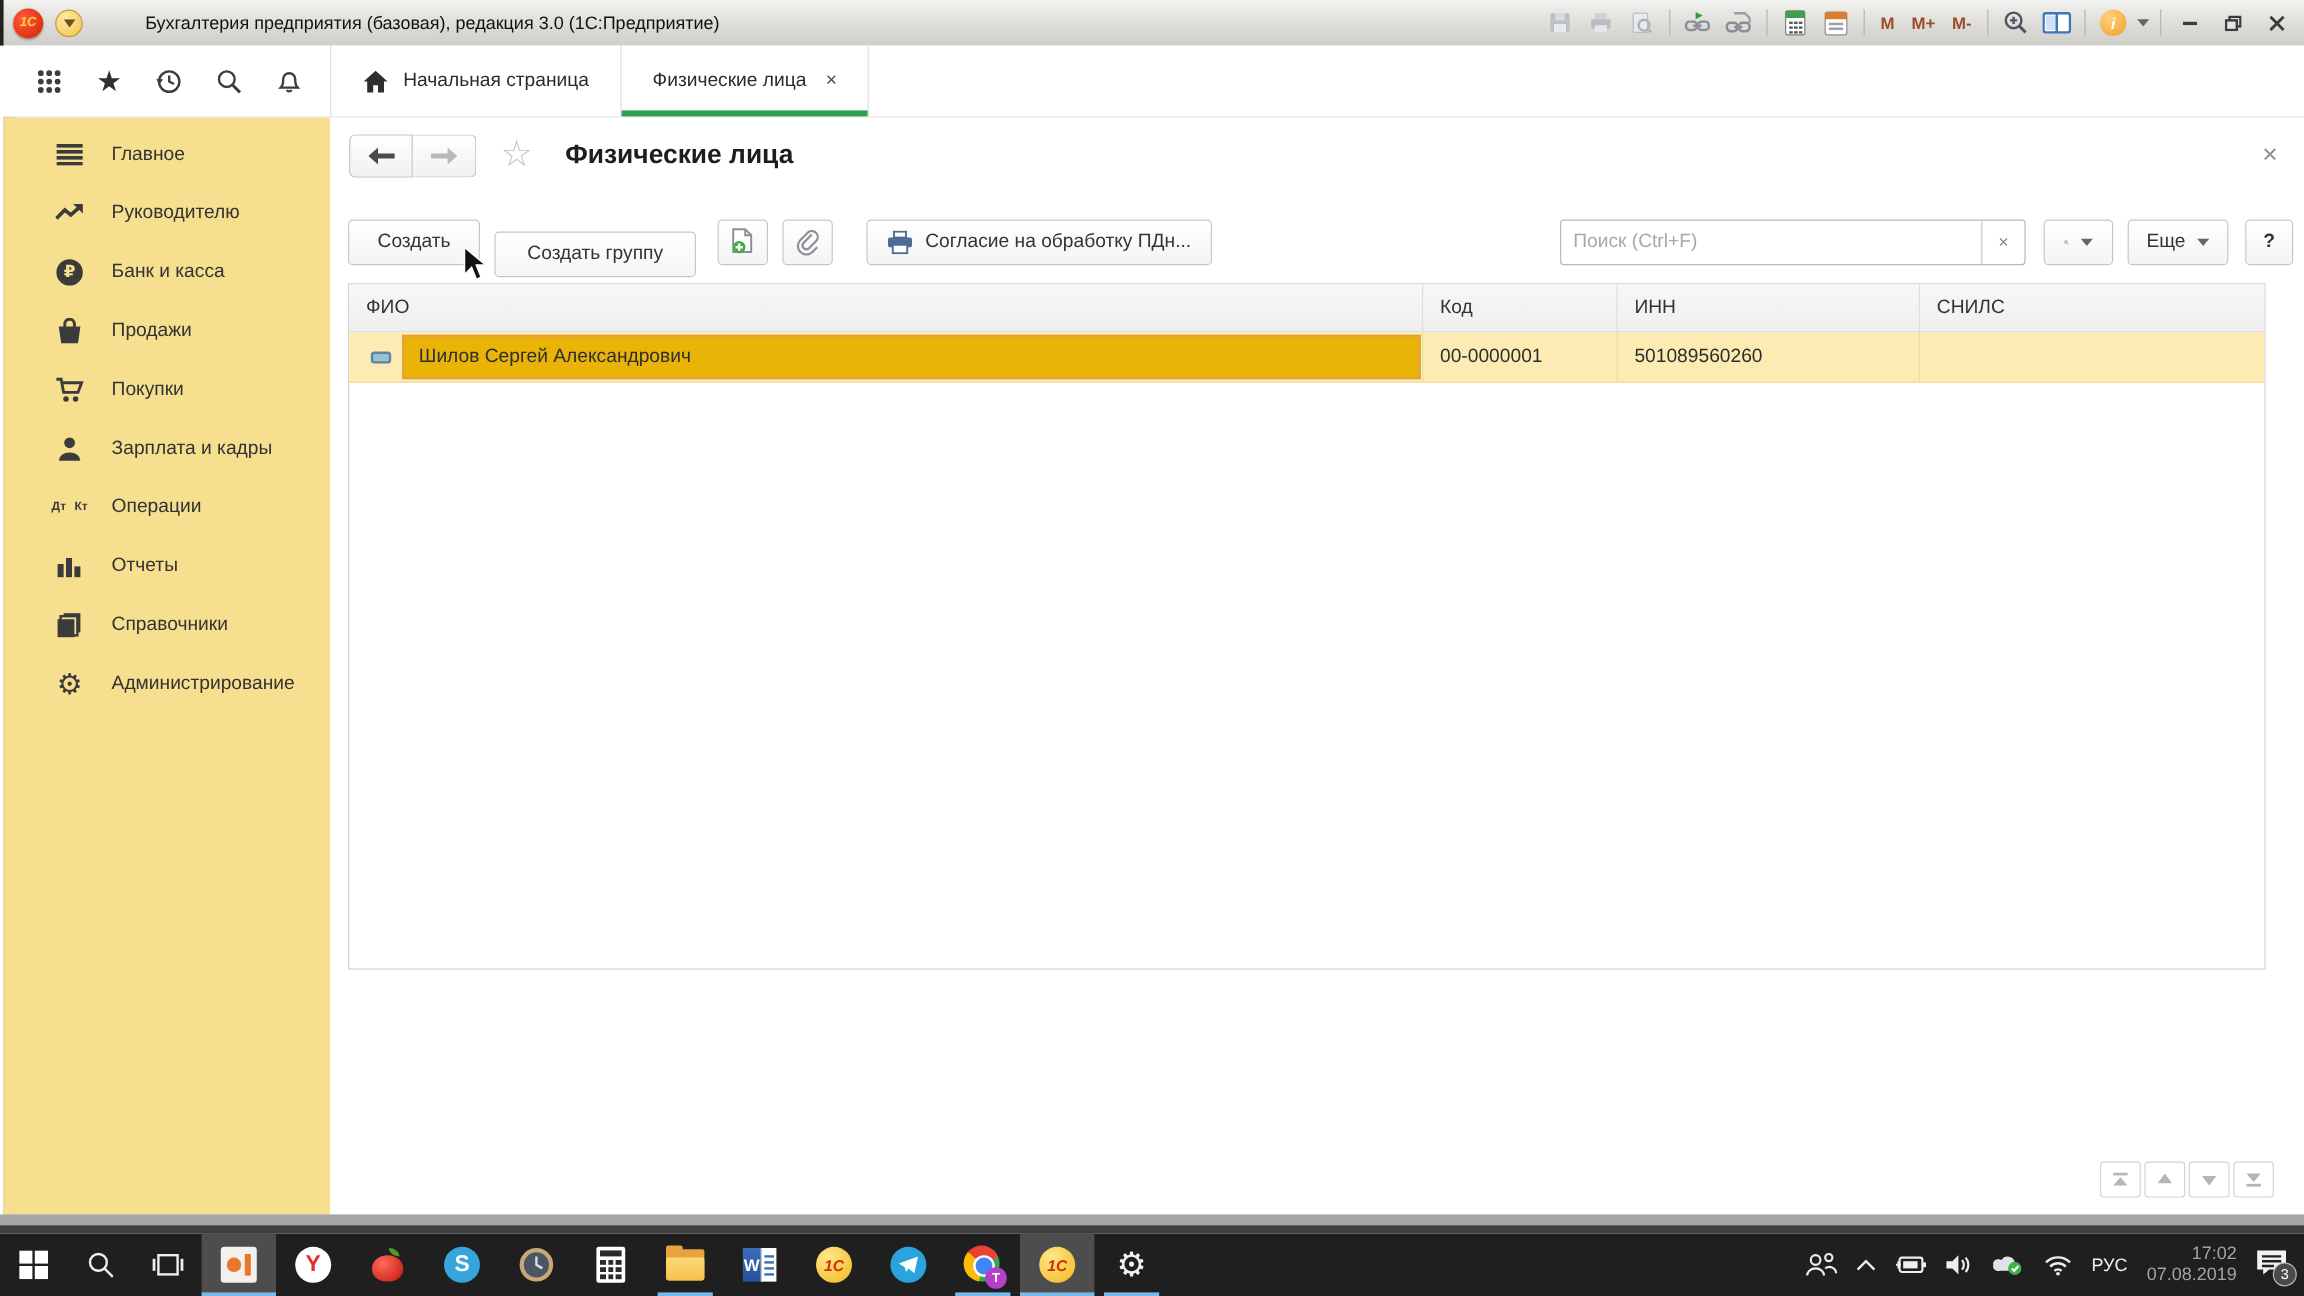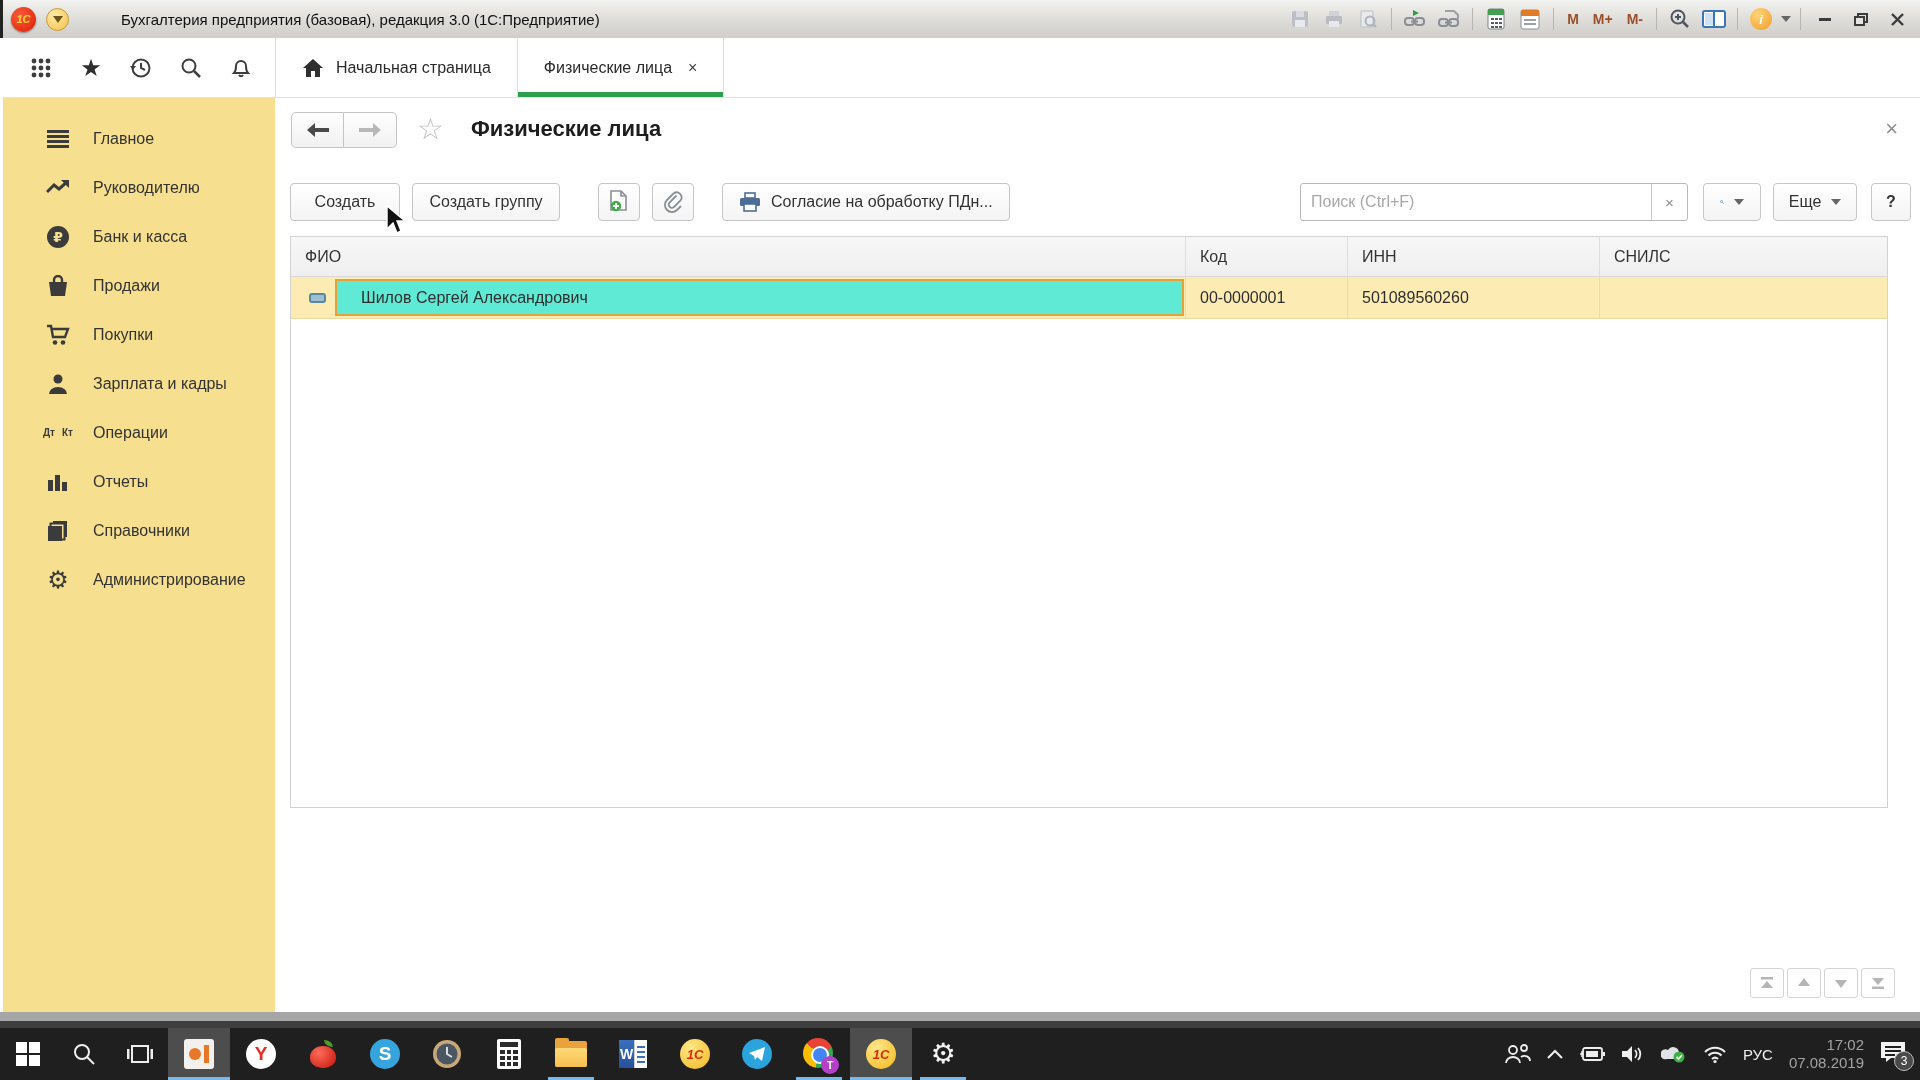--- a/index.html
+++ b/index.html
@@ -66,21 +66,21 @@
     font-size:30px; color:#c2c2c2; line-height:34px; }
   #form-title { position:absolute; left:196px; top:18px; font-size:22px; font-weight:bold; color:#1d1d1d; }
 
   
   .btn { height:38px; background:linear-gradient(#fff,#f4f4f4); border:1px solid #c6c6c6;
     border-radius:4px; font-size:16px; color:#333; display:flex; align-items:center;
     justify-content:center; gap:10px; padding:0 16px; }
   .icon-btn { width:42px; padding:0; }
   #toolbar { position:absolute; left:15px; top:85px; width:1615px; height:40px; }
   #btn-create { position:absolute; left:0; top:0; width:110px; }
-  #btn-create-group { position:absolute; left:122px; top:0; width:148px; }
+  #btn-create-group { position:absolute; left:122px; top:10px; width:168px; }
   #btn-copy { position:absolute; left:308px; top:0; }
   #btn-clip { position:absolute; left:362px; top:0; }
   #btn-consent { position:absolute; left:432px; top:0; }
   #search-wrap { position:absolute; left:1010px; top:0; width:388px; height:38px;
     border:1px solid #b9b9b9; border-radius:3px; background:#fff; display:flex; }
   #search-input { flex:1; border:none; outline:none; font-size:16px; padding:0 10px;
     font-family:"Liberation Sans","DejaVu Sans",sans-serif; color:#333; background:transparent; }
   #search-input::placeholder { color:#a8a8a8; }
   #search-clear { width:36px; border-left:1px solid #c9c9c9; display:flex; align-items:center;
     justify-content:center; color:#8a8a8a; font-size:15px; }
@@ -98,22 +98,22 @@
   #thead .th { display:flex; align-items:center; padding-left:14px; font-size:16px; color:#333;
     border-left:1px solid #dedede; }
   #thead .th:first-child { border-left:none; }
   #trow { display:grid; grid-template-columns:894px 162px 252px 288px; height:42px;
     background:#fcecb3; border-bottom:1px solid #ecd9a0; position:relative; }
   #trow .td { display:flex; align-items:center; padding-left:14px; font-size:16px; color:#2e2e2e;
     border-left:1px solid #eddca4; }
   .fio-cell { position:relative; padding-left:0 !important; border-left:none !important; }
   .row-mark { position:absolute; left:18px; top:16px; width:17px; height:10px; border-radius:3px;
     background:#9cc0d2; border:2px solid #58889f; }
-  .fio-box { position:absolute; left:44px; top:2px; right:1px; bottom:2px; background:#5eead4;
-    border:2px solid #e3a33b; display:flex; align-items:center; padding-left:24px; font-size:16px; color:#2e2e2e; }
+  .fio-box { position:absolute; left:44px; top:2px; right:1px; bottom:2px; background:#eab308;
+    border:2px solid #e3a33b; display:flex; align-items:center; padding-left:12px; font-size:16px; color:#2e2e2e; }
 
   
   #list-nav { position:absolute; right:25px; top:870px; display:flex; gap:3px; }
   .lnav { width:34px; height:30px; background:#fff; border:1px solid #d4d4d4; border-radius:3px;
     display:flex; align-items:center; justify-content:center; }
 
   
   #win-bottom1 { left:0; top:1012px; width:1920px; height:9px; background:#a6a6a6; }
   #win-bottom2 { left:0; top:1021px; width:1920px; height:7px; background:#3f3f3f; }
 
@@ -353,21 +353,21 @@
         </svg>
       <span>Начальная страница</span>
     </div>
     <div class="tab active">
       <span>Физические лица</span>
       <span class="tab-close">×</span>
     </div>
   </div>
 
   <div id="sidebar-scroll" class="abs"></div>
-  <div id="sidebar" class="abs" style="padding-top:16px;padding-left:10px;">
+  <div id="sidebar" class="abs" style="padding-top:6px;padding-left:10px;">
     <div class="side-item">
       <span class="side-ico">
         <svg width="22" height="18" viewBox="0 0 22 18" fill="#3b3b3b">
             <rect y="0" width="22" height="3"></rect>
             <rect y="5" width="22" height="3"></rect>
             <rect y="10" width="22" height="3"></rect>
             <rect y="15" width="22" height="3"></rect>
           </svg>
       </span>
       <span class="side-label">Главное</span>

